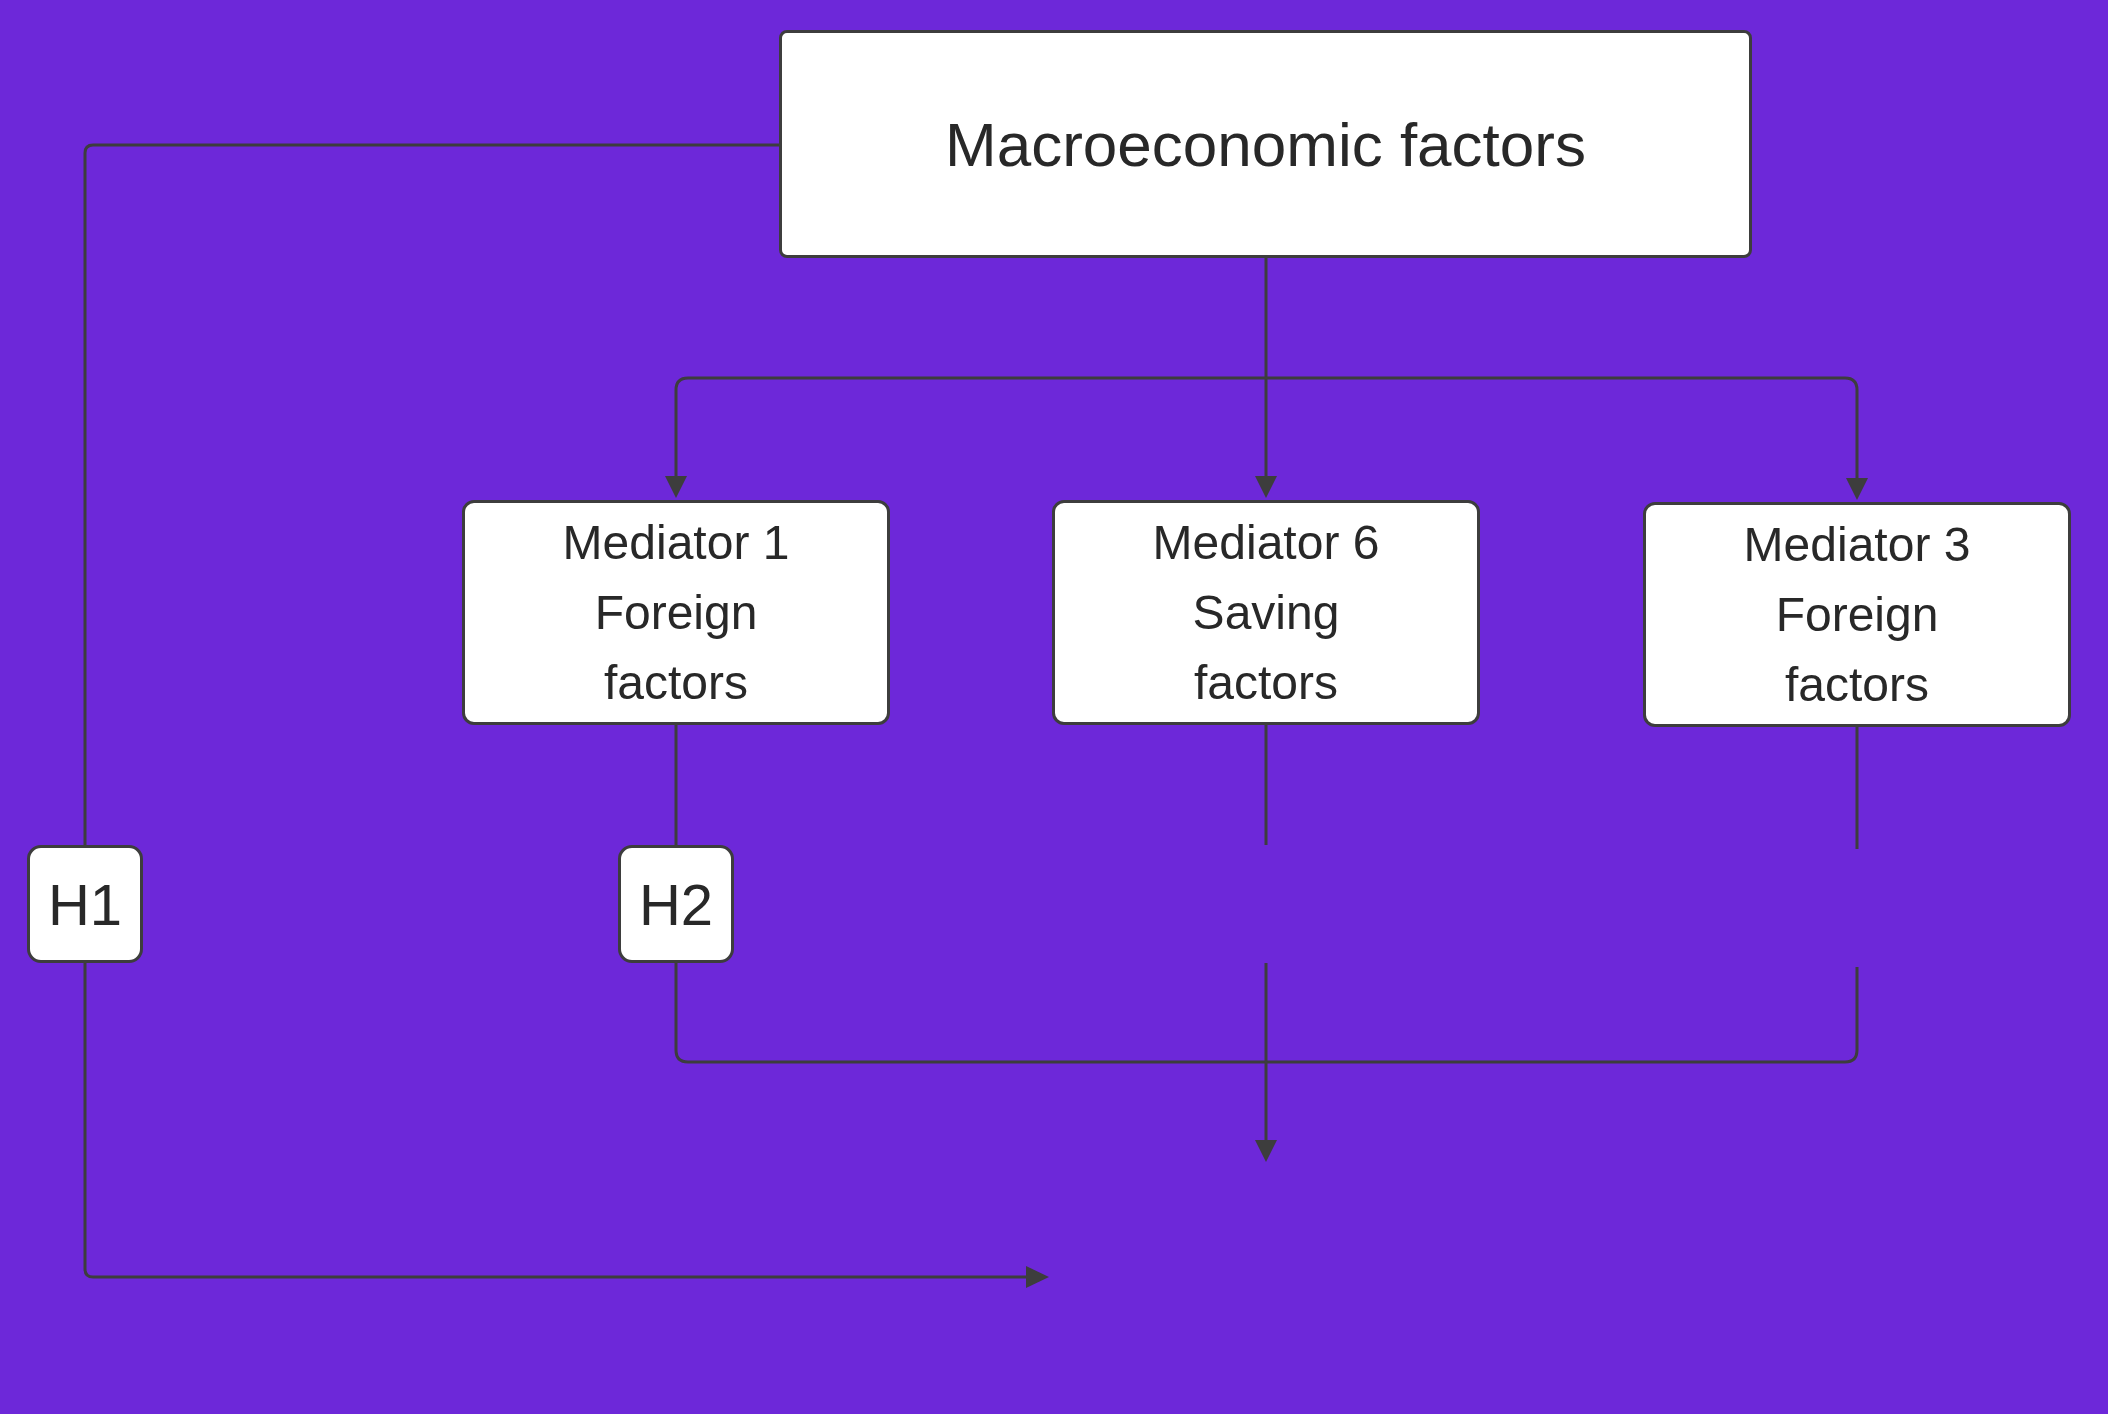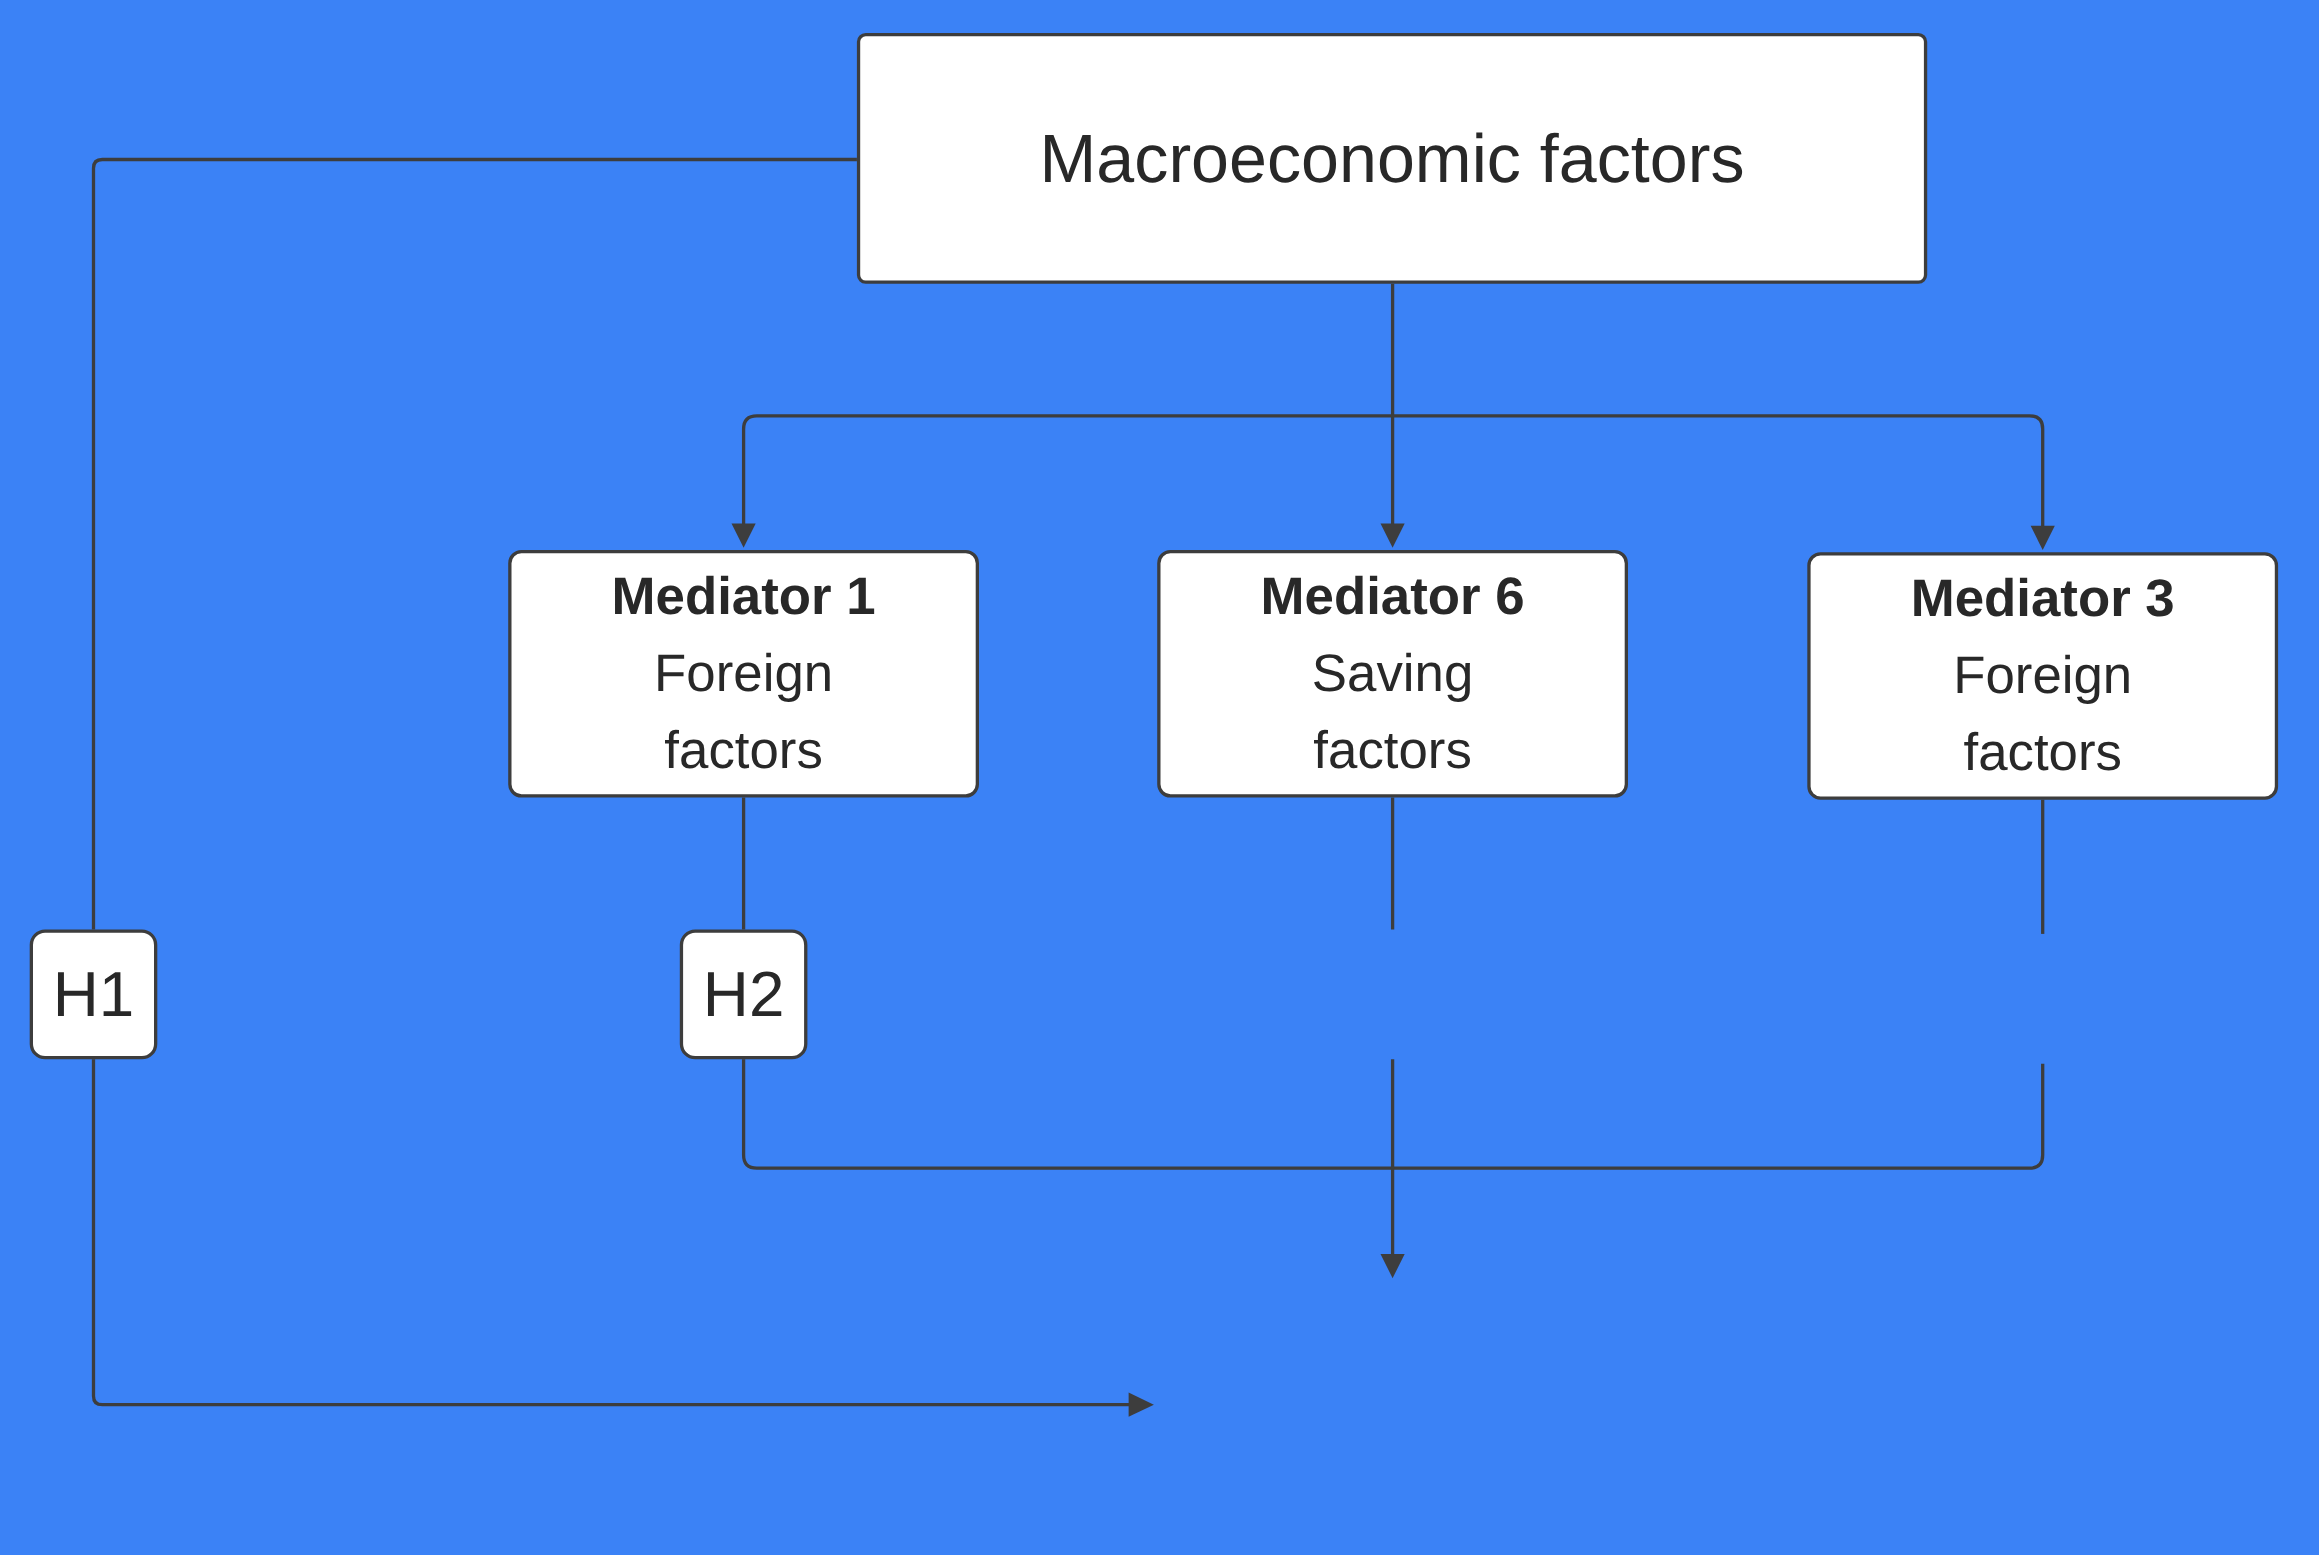--- a/index.html
+++ b/index.html
@@ -1,20 +1,20 @@
 <!DOCTYPE html>
 <html><head>
 <meta charset="utf-8">
 <style>
   html, body { margin: 0; padding: 0; background: #ffffff; }
   .canvas {
     position: relative;
     width: 2108px;
     height: 1414px;
-    background: #3b82f6;
+    background: #6d28d9;
     font-family: "Liberation Sans", sans-serif;
     color: #282828;
     overflow: hidden;
   }
   .connector-layer {
     position: absolute;
     left: 0; top: 0;
     width: 2108px; height: 1414px;
   }
   .connector-layer path {
@@ -42,21 +42,21 @@
     border-radius: 8px;
     font-size: 62px;
   }
   .box-mediator {
     width: 428px; height: 225px;
     border-radius: 12px;
     flex-direction: column;
     font-size: 48px;
     line-height: 70px;
   }
-  .box-mediator .mediator-title { font-weight: bold; }
+  .box-mediator .mediator-title { font-weight: normal; }
   .box-mediator-1 { left: 462px;  top: 500px; }
   .box-mediator-2 { left: 1052px; top: 500px; }
   .box-mediator-3 { left: 1643px; top: 502px; }
   .box-hyp {
     width: 116px; height: 118px;
     border-radius: 14px;
     font-size: 58px;
     text-align: center;
   }
   .box-h1 { left: 27px;   top: 845px; }

